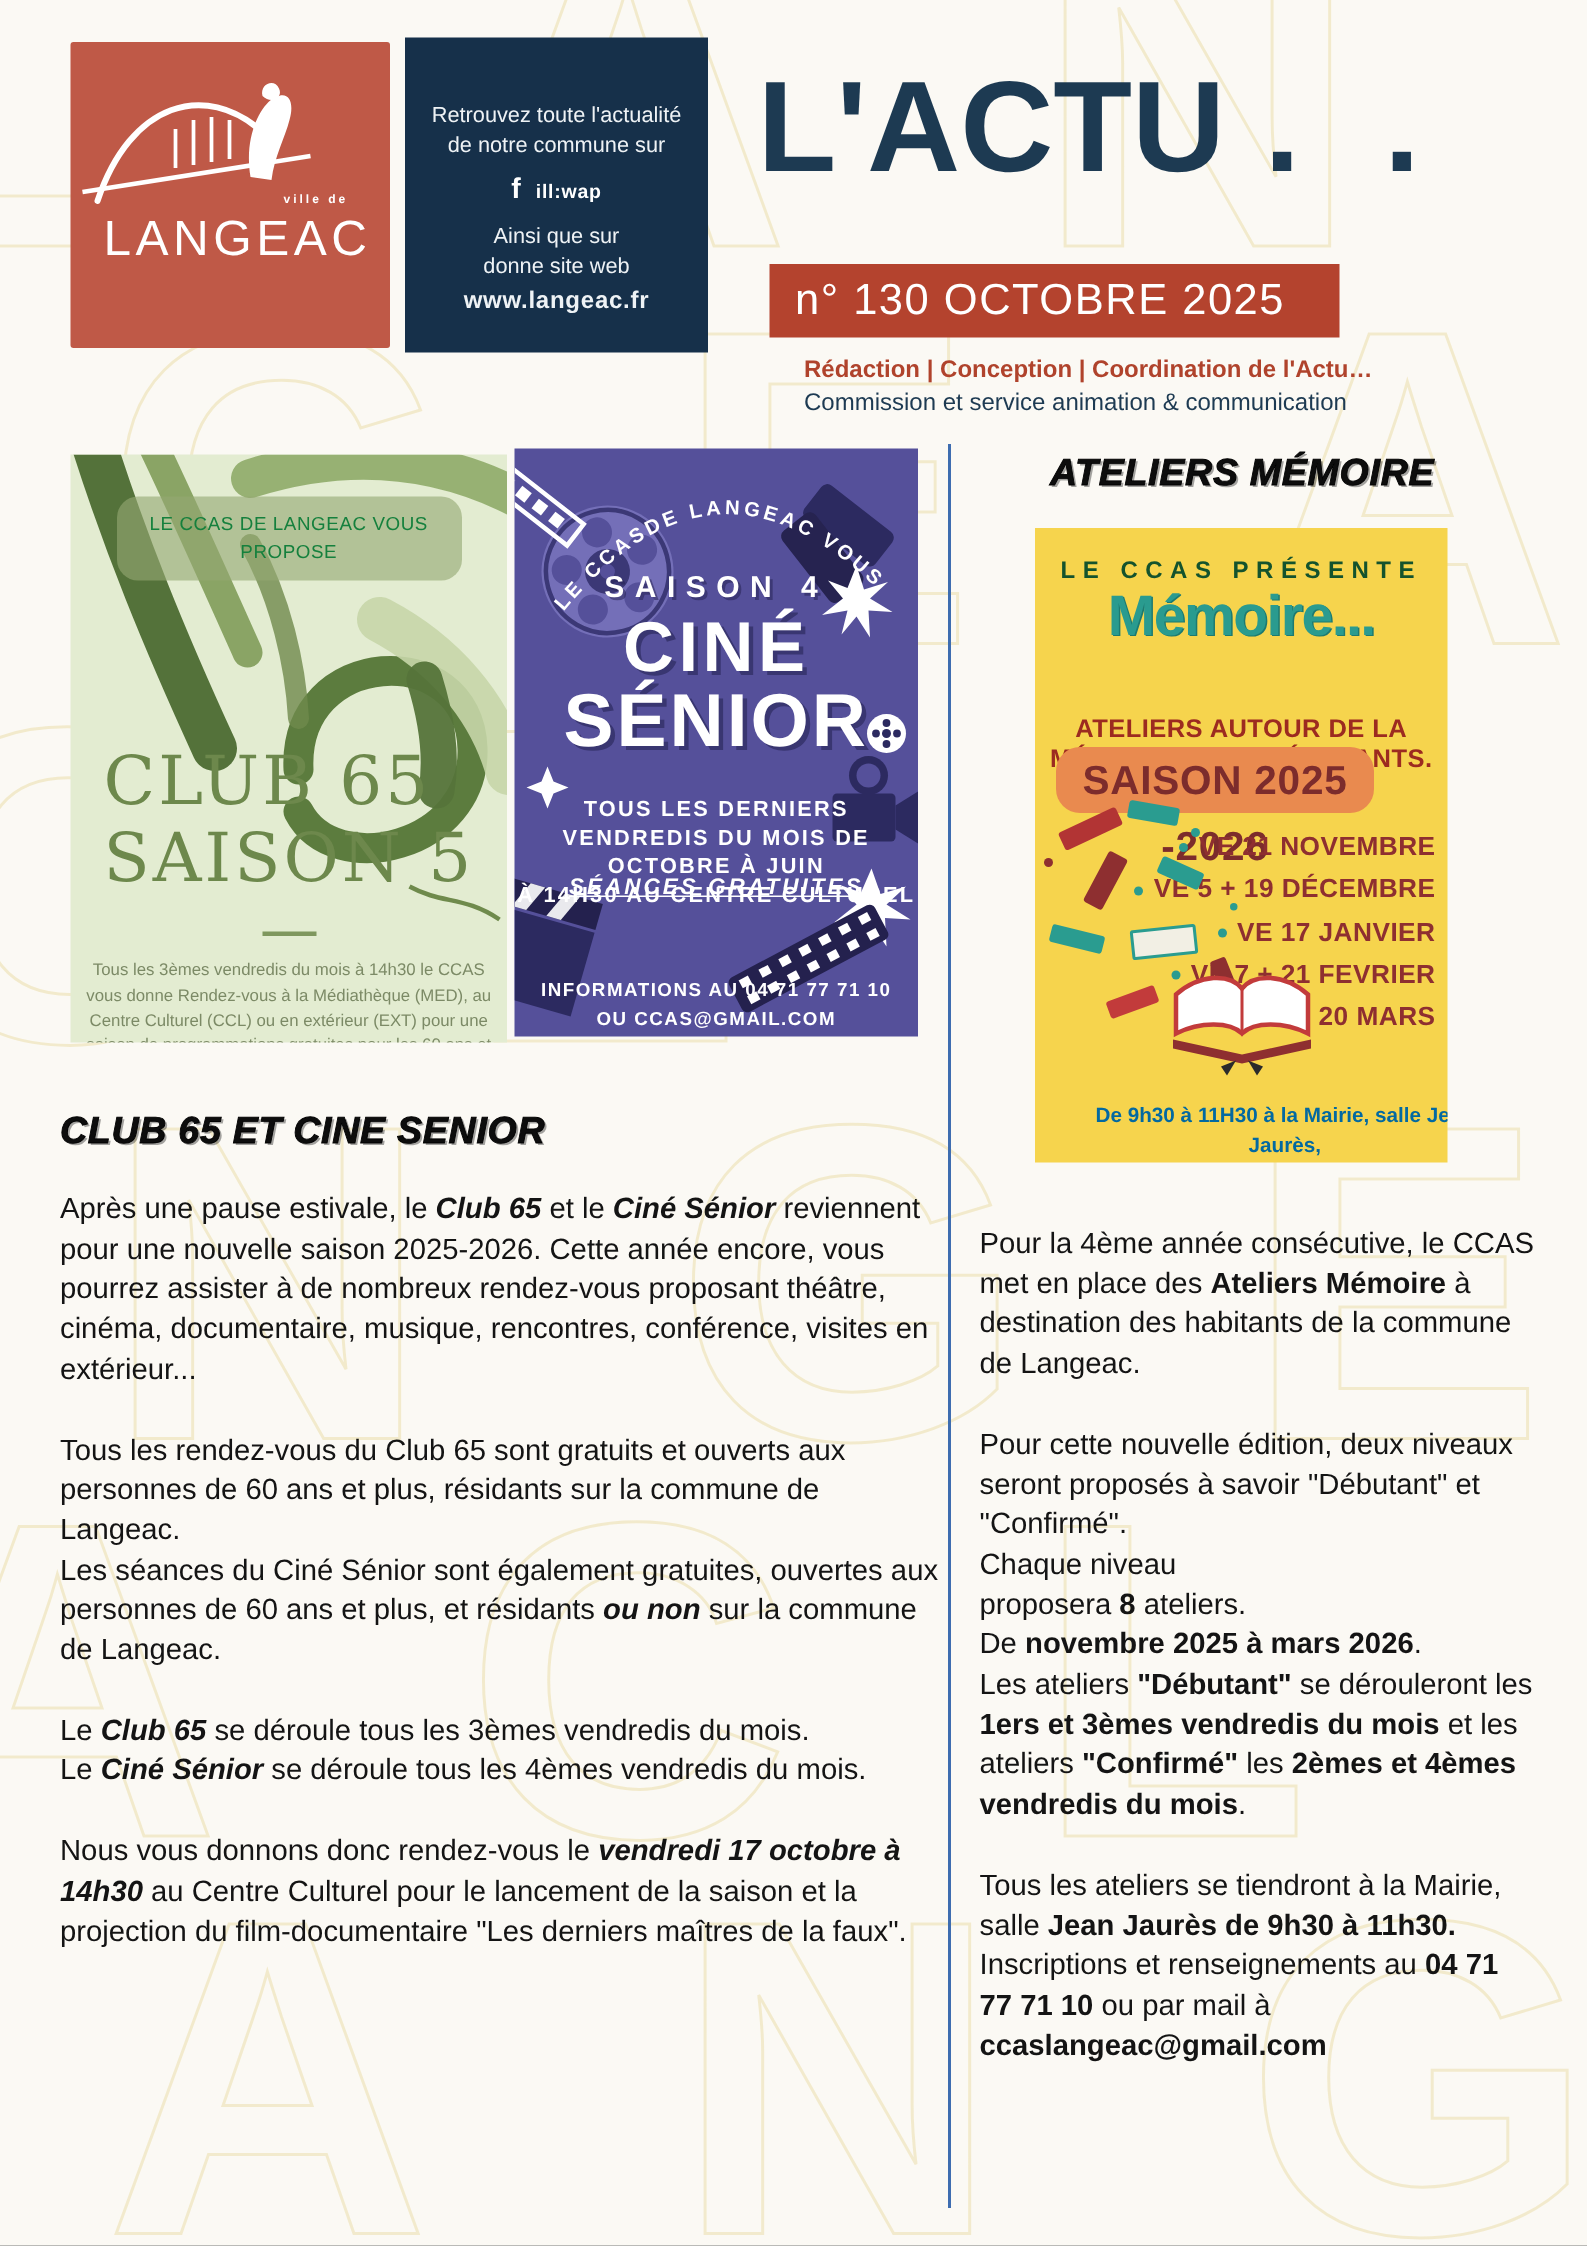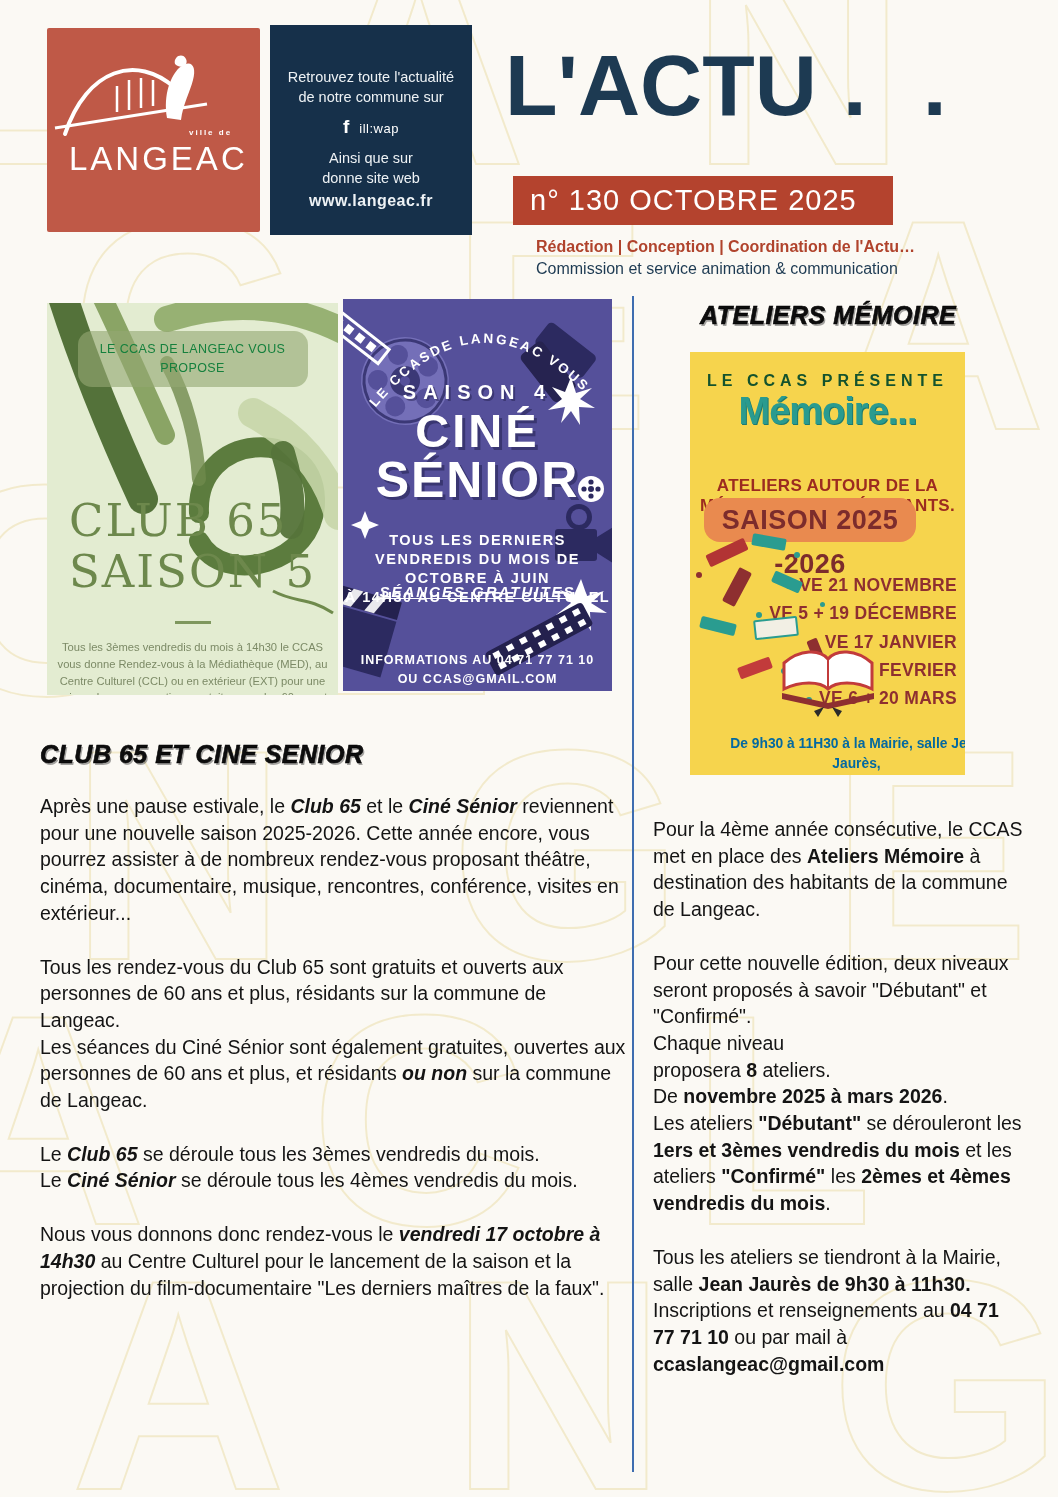--- a/index.html
+++ b/index.html
@@ -12,21 +12,21 @@
   .z{position:absolute;z-index:2;}
   
   .logo-box{left:47px;top:28px;width:213px;height:204px;background:#bf5947;border-radius:2px;}
   .logo-brand{position:absolute;left:22px;top:112px;color:#fff;font-size:33px;letter-spacing:3px;font-weight:400;}
   .logo-prefix{position:absolute;left:142px;top:100px;color:#fff;font-size:8px;letter-spacing:2px;font-weight:700;}
   .social-box{left:270px;top:25px;width:202px;height:210px;background:#16304a;color:#eef2f5;text-align:center;}
   .social-line{font-size:14.5px;line-height:1.4;}
   .social-pad{padding-top:42px;}
   .social-icons{margin:8px 0 10px;font-size:15px;font-weight:700;color:#fff;}
   .fb{font-size:19px;font-weight:800;margin-right:10px;}
-  .iw{font-size:13px;font-weight:400;letter-spacing:.5px;text-align:center;}
+  .iw{font-size:13px;font-weight:700;letter-spacing:.5px;text-align:center;}
   .social-site{font-size:16px;font-weight:800;margin-top:4px;letter-spacing:.5px;}
   .masthead-title{left:505px;top:42px;font-size:86px;font-weight:800;color:#1d3a52;letter-spacing:0;line-height:1;white-space:nowrap;}
   .actu-dots{letter-spacing:16px;margin-left:26px;}
   .masthead-sub{left:512px;top:142px;font-size:19.5px;color:#243b4f;}
   .issue-banner{left:513px;top:176px;width:363px;height:49px;background:#b4432e;color:#fff;
                 font-size:29px;line-height:49px;padding-left:17px;letter-spacing:1px;}
   .credits{left:536px;top:236px;font-size:16px;line-height:1.35;}
   .credits .c1{color:#b0432c;font-weight:700;}
   .credits .c2{color:#1d3a52;}
   
@@ -66,21 +66,21 @@
   .poster-mem{left:690px;top:352px;width:275px;height:423px;background:#f6d44d;overflow:hidden;}
   .mem-presents{position:absolute;left:0;top:20px;width:100%;text-align:center;color:#14532d;
                 font-size:16px;font-weight:800;letter-spacing:5px;}
   .mem-title{position:absolute;left:0;top:40px;width:100%;text-align:center;color:#2a9b8f;
              font-size:38px;font-weight:800;letter-spacing:-1px;line-height:1.0;
              text-shadow:1px 1px 0 #1d7a70;}
   .mem-sub{position:absolute;left:0;top:124px;width:100%;text-align:center;color:#9c2b20;
            font-size:17px;font-weight:800;letter-spacing:.3px;}
   .mem-pill{position:absolute;left:14px;top:146px;width:212px;height:44px;background:#e98a4f;border-radius:16px;
             color:#7c2c2c;font-size:27px;font-weight:800;line-height:44px;text-align:center;letter-spacing:.5px;}
-  .mem-dates{position:absolute;right:8px;top:198px;text-align:right;margin-top:21px;}
+  .mem-dates{position:absolute;right:8px;top:198px;text-align:right;}
   .date-item{color:#8e2f30;font-size:17.5px;font-weight:800;line-height:1.62;letter-spacing:.3px;position:relative;padding-left:14px;}
   .date-item::before{content:"";display:inline-block;width:6px;height:6px;border-radius:50%;
                      background:#2a9b8f;margin-right:7px;vertical-align:middle;}
   .mem-books{position:absolute;left:0;top:180px;width:150px;height:170px;}
   .bk{position:absolute;border-radius:2px;}
   .mem-footer{position:absolute;left:0;top:382px;width:100%;text-align:center;color:#0369a1;
               font-size:13.8px;font-weight:800;line-height:1.45;margin-left:29px;}
   .mem-book-svg{position:absolute;left:92px;top:295px;}
   
   .article{font-size:19.5px;line-height:1.37;color:#141414;}

